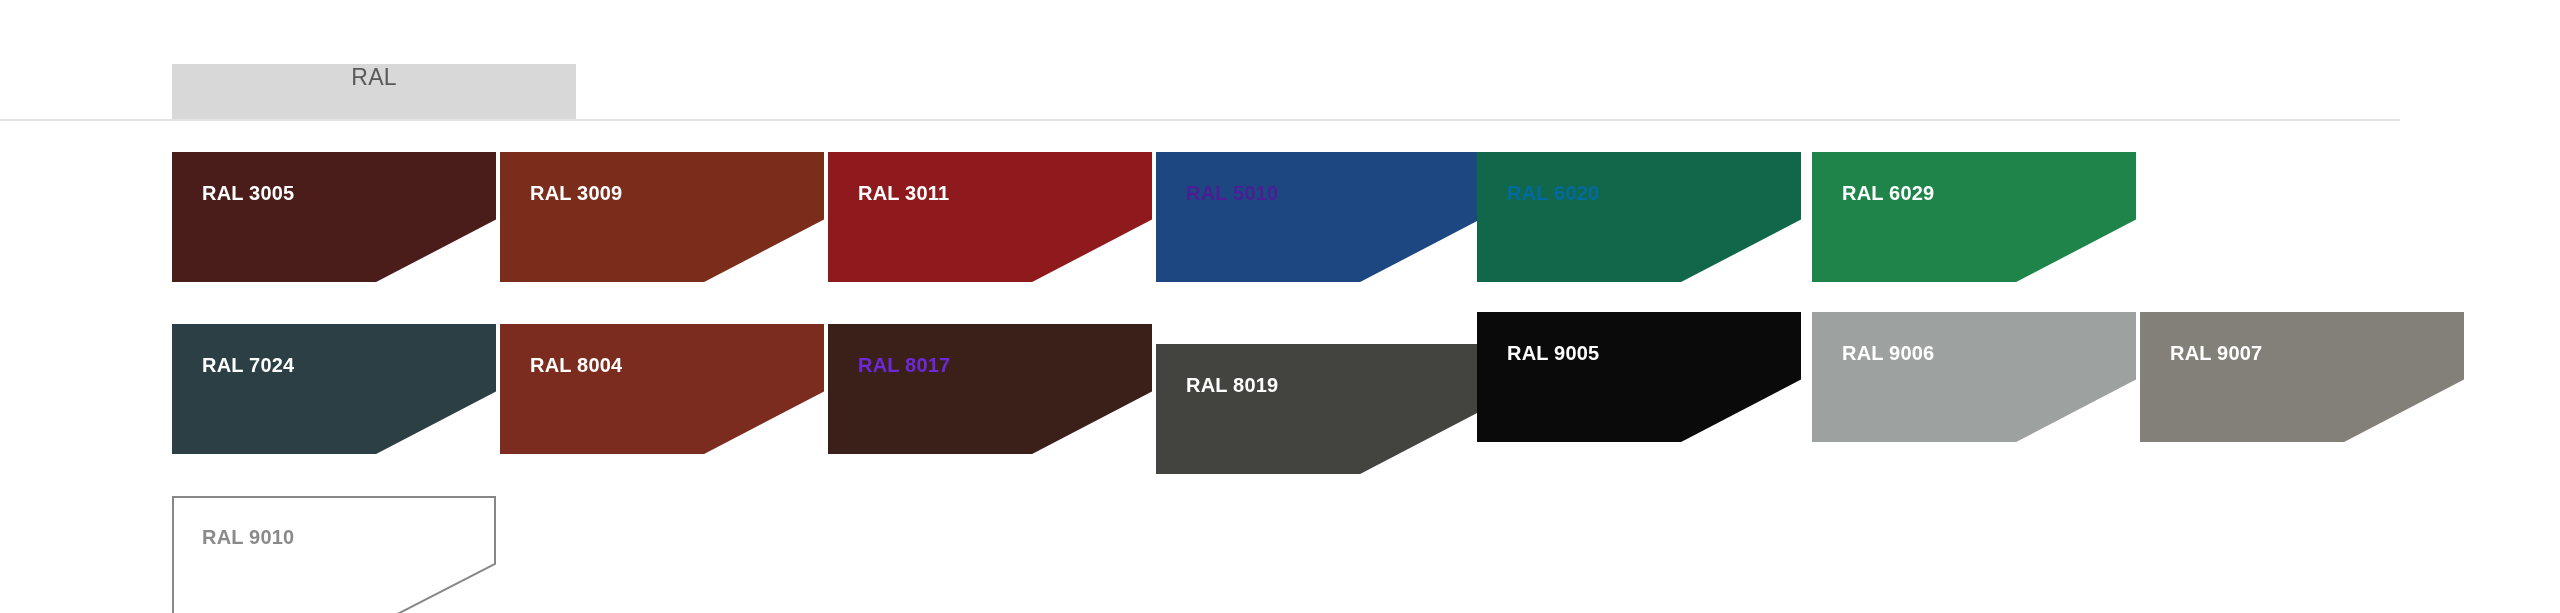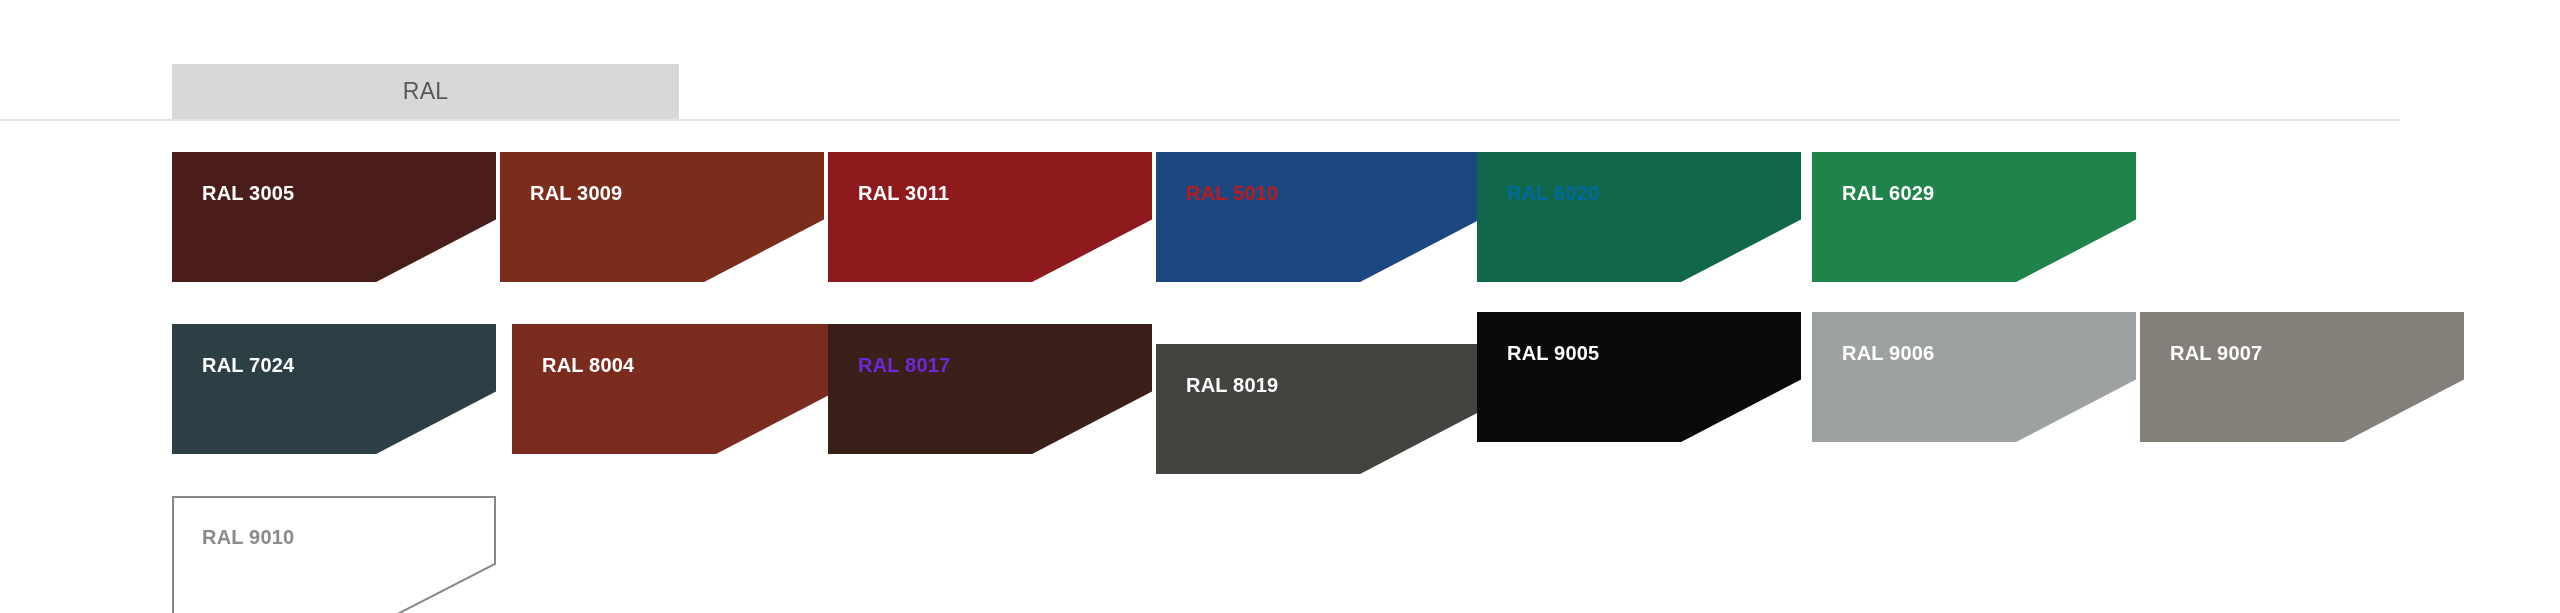--- a/index.html
+++ b/index.html
@@ -29,25 +29,24 @@
     left: 0;
     top: 55px;
     width: 2400px;
     height: 2px;
     background: #e3e3e3;
   }
   .tab {
     position: absolute;
     left: 172px;
     top: 0;
-    width: 507px;
+    width: 404px;
     height: 55px;
     background: #d8d8d8;
     display: flex;
-    align-items: center;
     justify-content: center;
     cursor: pointer;
     box-sizing: border-box;
   }
   .tab-label {
     font-size: 23px;
     color: #595959;
     letter-spacing: 0.2px;
     font-family: "Liberation Sans", sans-serif;
   }
@@ -118,37 +117,37 @@
       <div class="swatch-wrap" style="left: 500px; top: 12px;">
         <div class="swatch" style="position: absolute; left: 0px; top: 0px; background: rgb(123, 45, 28);"></div>
         <span class="swatch-label" style="color: rgb(255, 255, 255);">RAL 3009</span>
       </div>
       <div class="swatch-wrap" style="left: 828px; top: 12px; padding-left: 48px;">
         <div class="swatch" style="position: absolute; left: 0px; top: 0px; background: rgb(143, 26, 30);"></div>
         <span class="swatch-label" style="color: rgb(255, 255, 255);">RAL 3011</span>
       </div>
       <div class="swatch-wrap" style="left: 1156px; top: 12px;">
         <div class="swatch" style="position: absolute; left: 0px; top: 0px; background: rgb(29, 71, 129);"></div>
-        <span class="swatch-label" style="color: #b91c1c;">RAL 5010</span>
+        <span class="swatch-label" style="color: #4c1d95;">RAL 5010</span>
       </div>
       <div class="swatch-wrap" style="left: 1477px; top: 12px;">
         <div class="swatch" style="position: absolute; left: 0px; top: 0px; background: rgb(17, 103, 74);"></div>
         <span class="swatch-label" style="color: #0369a1;">RAL 6020</span>
       </div>
       <div class="swatch-wrap" style="left: 1812px; top: 12px;">
         <div class="swatch" style="position: absolute; left: 0px; top: 0px; background: rgb(30, 132, 73);"></div>
         <span class="swatch-label" style="color: rgb(255, 255, 255);">RAL 6029</span>
       </div>
     </div>
     <div class="swatch-row">
       <div class="swatch-wrap" style="left: 172px; top: 12px;">
         <div class="swatch" style="position: absolute; left: 0px; top: 0px; background: rgb(43, 63, 69);"></div>
         <span class="swatch-label" style="color: rgb(255, 255, 255);">RAL 7024</span>
       </div>
-      <div class="swatch-wrap" style="left: 512px; top: 12px;">
+      <div class="swatch-wrap" style="left: 500px; top: 12px;">
         <div class="swatch" style="position: absolute; left: 0px; top: 0px; background: rgb(124, 44, 31);"></div>
         <span class="swatch-label" style="color: rgb(255, 255, 255);">RAL 8004</span>
       </div>
       <div class="swatch-wrap" style="left: 828px; top: 12px;">
         <div class="swatch" style="position: absolute; left: 0px; top: 0px; background: rgb(59, 32, 25);"></div>
         <span class="swatch-label" style="color: #6d28d9;">RAL 8017</span>
       </div>
       <div class="swatch-wrap" style="left: 1156px; top: 12px; margin-top: 20px;">
         <div class="swatch" style="position: absolute; left: 0px; top: 0px; background: rgb(67, 68, 64);"></div>
         <span class="swatch-label" style="color: rgb(255, 255, 255);">RAL 8019</span>

